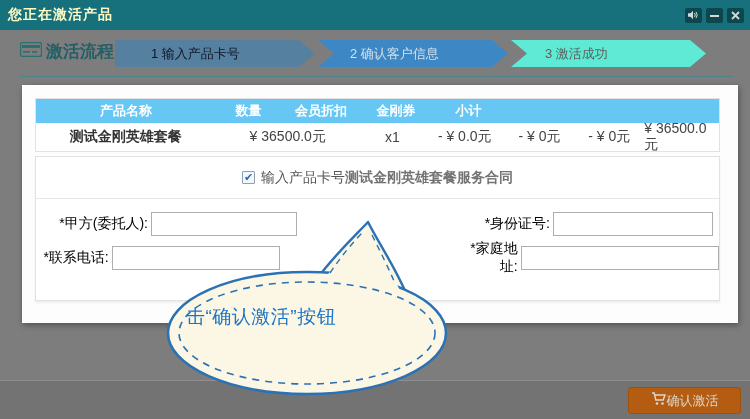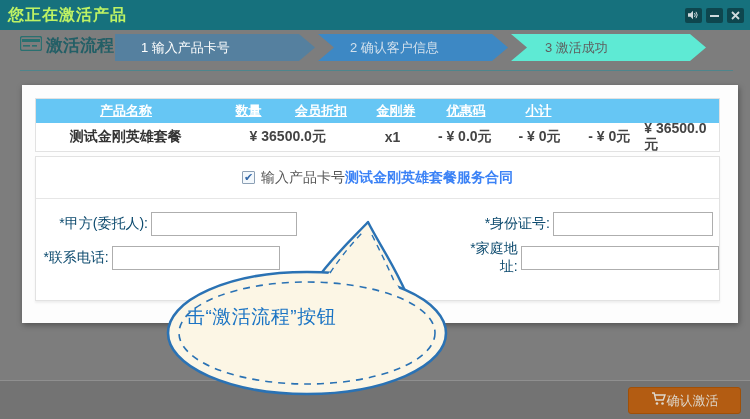--- a/index.html
+++ b/index.html
@@ -3,63 +3,63 @@
 <meta charset="utf-8">
 <style>
   * { margin:0; padding:0; box-sizing:border-box; }
   html,body { width:750px; height:419px; }
   body { font-family:"Liberation Sans","DejaVu Sans",sans-serif; }
   .screen { position:relative; width:750px; height:419px; background:#7d7d7d; overflow:hidden; }
 
   
   .titlebar { position:absolute; left:0; top:0; width:750px; height:30px; background:#16717d;
               display:flex; align-items:center; justify-content:space-between; padding:0 6px 0 8px; }
-  .titlebar-title { color:#bef264; font-size:16px; font-weight:bold; letter-spacing:1px; }
+  .titlebar-title { color:#fef9c3; font-size:14px; font-weight:bold; letter-spacing:1px; }
   .win-controls { display:flex; gap:4px; }
   .win-btn { width:17px; height:15px; background:rgba(10,35,40,0.55); border-radius:2px;
              display:flex; align-items:center; justify-content:center; }
 
   
-  .nav { position:absolute; left:0; top:24px; width:694px; height:47px; }
+  .nav { position:absolute; left:0; top:30px; width:694px; height:47px; }
   .nav-divider { position:absolute; left:20px; top:46px; width:713px; height:1px; background:#4e858c; }
   .flow-label { position:absolute; left:20px; top:10px; display:flex; align-items:center; gap:4px; }
   .flow-label-text { color:#235f66; font-size:17px; font-weight:bold; }
   .steps { position:absolute; left:115px; top:10px; height:27px; }
   .step { position:absolute; top:0; height:27px; display:flex; align-items:center; font-size:13px; }
-  .step1 { left:0; width:200px; background:#55809f; color:#ffffff; padding-left:26px;
+  .step1 { left:0; width:200px; background:#55809f; color:#0f172a; padding-left:36px;
            clip-path:polygon(0 0, calc(100% - 16px) 0, 100% 50%, calc(100% - 16px) 100%, 0 100%); }
   .step2 { left:203px; width:190px; background:#3d88c4; color:#d2e0ec; padding-left:32px;
            clip-path:polygon(0 0, calc(100% - 16px) 0, 100% 50%, calc(100% - 16px) 100%, 0 100%, 16px 50%); }
   .step3 { left:396px; width:195px; background:#5eead4; color:#5e5e5e; padding-left:34px;
            clip-path:polygon(0 0, calc(100% - 16px) 0, 100% 50%, calc(100% - 16px) 100%, 0 100%, 16px 50%); }
 
   
   .panel { position:absolute; left:22px; top:85px; width:716px; height:238px; background:#fdfdfd;
            box-shadow:1px 2px 6px rgba(0,0,0,0.35); }
   .order-box { position:absolute; left:13px; top:13px; width:685px; border:1px solid #e2e2e2; background:#fff; }
   .trow { display:flex; }
   .thead { background:#66c6f4; height:24px; }
-  .thead .tcell { color:#fff; font-size:13px; font-weight:bold;text-decoration:underline; }
+  .thead .tcell { color:#fff; font-size:13px; font-weight:bold; }
   .tbody-row { height:28px; background:#fff; }
   .tbody-row .tcell { color:#444; font-size:14px; }
-  .tcell { display:flex; align-items:center; justify-content:center;font-weight:bold; }
+  .tcell { display:flex; align-items:center; justify-content:center; }
   .c0{width:180px;} .c1{width:145px;} .c2{width:65px;} .c3{width:80px;} .c4{width:70px;} .c5{width:70px;} .c6{width:75px;}
   .tbody-row .c0 { font-weight:bold; color:#333; }
 
   .lower-box { position:absolute; left:13px; top:71px; width:685px; height:145px;
                border:1px solid #e2e2e2; background:#fff; box-shadow:0 2px 2px rgba(0,0,0,0.06); }
   .agree-row { height:42px; border-bottom:1px solid #e6e6e6; display:flex; align-items:center; justify-content:center; gap:6px; }
   .checkbox { width:13px; height:13px; border:1px solid #8ca0b5; background:#f3f8fc; border-radius:1px;
               display:flex; align-items:center; justify-content:center; font-size:11px; color:#3468a8; line-height:11px; }
   .agree-text { font-size:14px; color:#555; }
-  .agree-text b { color:#3b82f6; }
+  .agree-text b { color:#737373; }
 
   .form-area { padding:12px 0 0 0; }
   .form-row { display:flex; height:26px; margin-bottom:8px; align-items:center; }
-  .flabel { font-size:14px; color:#0c4a6e; text-align:right; }
+  .flabel { font-size:14px; color:#000000; text-align:right; }
   .flabel.wide { width:112px; }
   .flabel.narrow { width:78px; margin-left:175px; }
   .finput { height:24px; border:1px solid #aeaeae; background:#fff; margin-left:3px; font-size:13px; padding:0 4px; }
   .in-party { width:146px; } .in-id { width:160px; } .in-phone { width:168px; margin-left:3px; } .in-addr { width:243px; }
   .form-row.second .flabel.wide { width:90px; }
   .form-row.second .flabel.narrow { width:78px; }
 
   
   .footer { position:absolute; left:0; top:380px; width:750px; height:39px; background:#737373; border-top:1px solid #8f8f8f; }
   .confirm-btn { position:absolute; right:9px; top:6px; width:113px; height:27px; background:#b35c12;
@@ -120,21 +120,20 @@
   </div>
 
   <div class="panel">
 
     <div class="order-box">
       <div class="trow thead">
         <div class="tcell c0">产品名称</div>
         <div class="tcell c2">数量</div>
         <div class="tcell c3">会员折扣</div>
         <div class="tcell c4">金刚券</div>
-        <div class="tcell c5">优惠码</div>
         <div class="tcell c6">小计</div>
       </div>
       <div class="trow tbody-row">
         <div class="tcell c0">测试金刚英雄套餐</div>
         <div class="tcell c1">¥ 36500.0元</div>
         <div class="tcell c2">x1</div>
         <div class="tcell c3">- ¥ 0.0元</div>
         <div class="tcell c4">- ¥ 0元</div>
         <div class="tcell c5">- ¥ 0元</div>
         <div class="tcell c6">¥ 36500.0元</div>
@@ -185,16 +184,16 @@
 
       <path d="M 182 78 C 198 54 216 34 228 21 C 237 39 250 62 260 86 Z" fill="#fcf6e5"></path>
 
       <ellipse cx="167" cy="128" rx="128" ry="51" fill="none" stroke="#2a72b4" stroke-width="1.6" stroke-dasharray="7 6"></ellipse>
 
       <path d="M 190 68 C 202 50 214 36 224 26" fill="none" stroke="#2a72b4" stroke-width="1.4" stroke-dasharray="6 5"></path>
       <path d="M 232 30 C 240 46 248 62 254 76" fill="none" stroke="#2a72b4" stroke-width="1.4" stroke-dasharray="6 5"></path>
     </svg>
   </div>
   <div class="bubble-text">
-    <div>击“激活流程”按钮</div>
+    <div>击“确认激活”按钮</div>
   </div>
 
 </div>
 
 </body></html>

